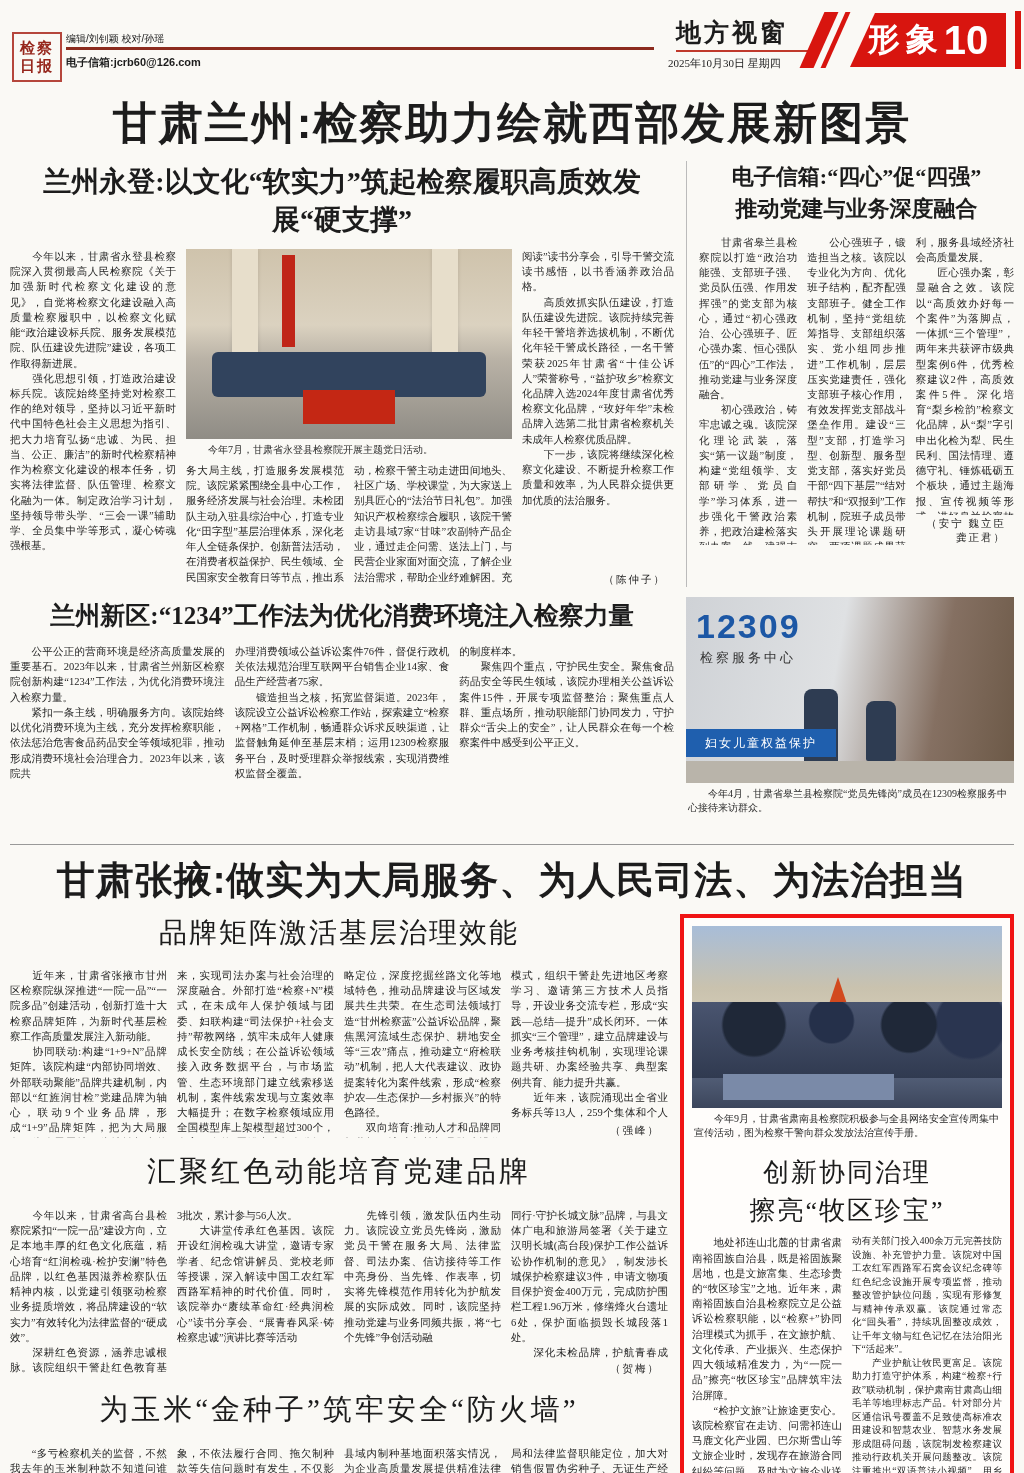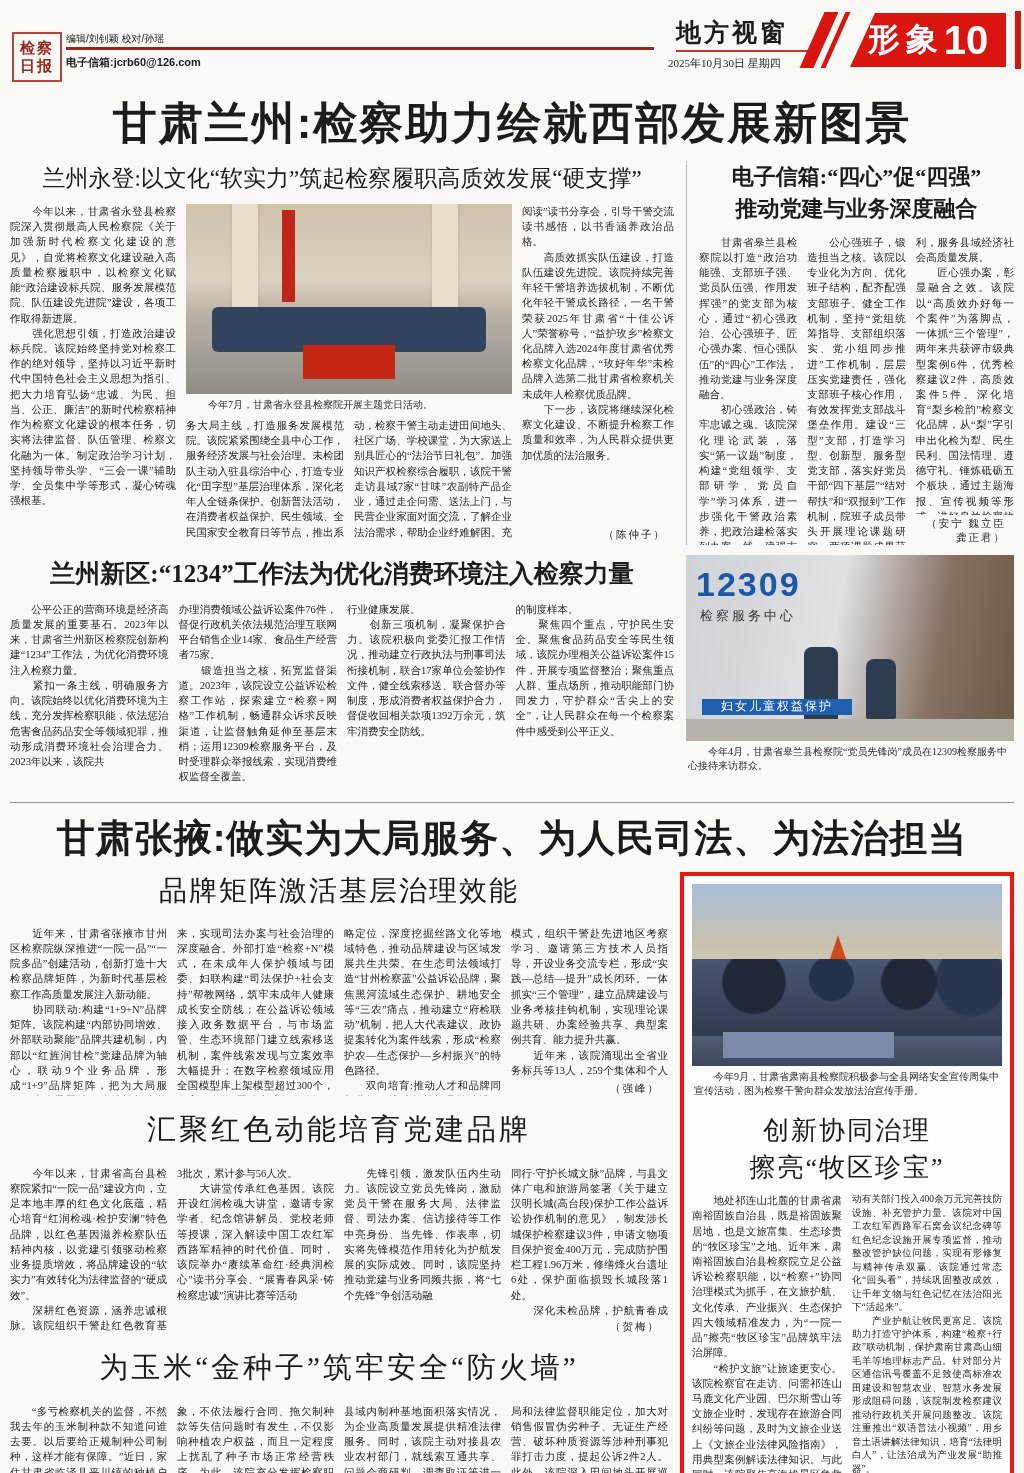--- a/index.html
+++ b/index.html
@@ -30,21 +30,21 @@
     display:flex;align-items:center;justify-content:center;gap:0;
     clip-path:polygon(16% 0,100% 0,100% 100%,0 100%);}
   .banner-title{color:#fff;font-size:32px;font-weight:bold;letter-spacing:6px;
     font-family:"Liberation Sans","DejaVu Sans",sans-serif;}
   .page-number{color:#fff;font-size:40px;font-weight:bold;
     font-family:"Liberation Sans","DejaVu Sans",sans-serif;}
   .right-bar{position:absolute;right:3px;top:11px;width:6px;height:58px;background:#d8150f;}
   
   .lead-headline{text-align:center;font-size:44px;font-weight:900;letter-spacing:2px;
     font-family:"Liberation Sans","DejaVu Sans",sans-serif;margin:8px 0 4px;}
-  .art-head{font-size:23px;text-align:center;font-weight:normal;margin:2px 0 10px;}
+  .art-head{font-size:28px;text-align:center;font-weight:bold;margin:2px 0 10px;}
   .gl-head{font-size:22px;text-align:center;font-weight:bold;line-height:1.45;margin:0 0 10px;}
   .xq-head{font-size:25px;font-weight:bold;text-align:center;margin:2px 0 12px;}
   .zy-headline{text-align:center;font-size:38px;font-weight:900;letter-spacing:1px;
     font-family:"Liberation Sans","DejaVu Sans",sans-serif;margin:10px 0 8px;}
   .subhead{font-size:28px;text-align:center;letter-spacing:2px;margin:0 0 10px;}
   .h3-loose{font-size:29px;text-align:center;font-weight:400;letter-spacing:3px;margin:14px 0 10px;}
   .box-title{font-size:26px;text-align:center;font-weight:400;line-height:1.45;
     letter-spacing:2px;margin:8px 0 6px;}
   
   .top-section{display:flex;gap:12px;padding:4px 10px 0;}
@@ -88,21 +88,21 @@
   .photo{position:relative;overflow:hidden;}
   .photo1{height:190px;background:linear-gradient(#cfc3ac 0%,#dbd2c0 40%,#b9b2a6 58%,#8f8c85 100%);}
   .ph-col{position:absolute;top:0;width:26px;height:120px;background:#e7decb;box-shadow:0 0 4px #0002;}
   .ph-banner{position:absolute;top:6px;width:13px;height:92px;background:#c02518;}
   .ph-people{position:absolute;left:8%;right:8%;top:54%;height:24%;background:#31435d;border-radius:6px;}
   .ph-flag{position:absolute;left:36%;top:74%;width:92px;height:34px;background:#c42714;}
   .photo2{height:186px;background:linear-gradient(100deg,#cfd2d6 0%,#dfe1e3 45%,#857062 75%,#6b5846 100%);}
   .ph-sign12309{position:absolute;left:10px;top:10px;font-size:34px;font-weight:bold;color:#1c57a5;
     font-family:"Liberation Sans","DejaVu Sans",sans-serif;letter-spacing:2px;}
   .ph-signtext{position:absolute;left:14px;top:52px;font-size:13px;color:#333;letter-spacing:3px;}
-  .ph-bluestrip{position:absolute;left:16px;bottom:26px;width:150px;height:16px;background:#1f5fae;
+  .ph-bluestrip{position:absolute;left:0;bottom:26px;width:150px;height:28px;background:#1f5fae;
     color:#fff;font-size:12px;display:flex;align-items:center;justify-content:center;letter-spacing:2px;}
   .ph-desk{position:absolute;right:0;bottom:0;width:100%;height:22px;background:#b9b4aa;}
   .ph-person{position:absolute;background:#2e3c52;border-radius:8px 8px 2px 2px;}
   .photo3{height:182px;background:linear-gradient(#a8bdd8 0%,#c9c2ae 34%,#d6cdb8 55%,#55617a 80%,#3c465c 100%);}
   .ph-cone{position:absolute;left:44%;top:28%;width:0;height:0;border-left:10px solid transparent;
     border-right:10px solid transparent;border-bottom:30px solid #d2491e;}
   .ph-table{position:absolute;left:10%;bottom:8px;width:55%;height:26px;background:#7a8aa8;}
   .ph-crowd{position:absolute;left:0;right:0;bottom:30px;height:42%;
     background:radial-gradient(circle at 20% 30%,#1f2838 12%,transparent 13%),
                radial-gradient(circle at 45% 25%,#25304a 12%,transparent 13%),
@@ -181,22 +181,20 @@
 </div>
 
 <div class="mid-section">
   <div class="mid-left">
     <div class="xq-head">兰州新区:“1234”工作法为优化消费环境注入检察力量</div>
     <div class="xq-cols">
       <div class="bodytext">　　公平公正的营商环境是经济高质量发展的重要基石。2023年以来，甘肃省兰州新区检察院创新构建“1234”工作法，为优化消费环境注入检察力量。
 　　紧扣一条主线，明确服务方向。该院始终以优化消费环境为主线，充分发挥检察职能，依法惩治危害食品药品安全等领域犯罪，推动形成消费环境社会治理合力。2023年以来，该院共</div>
       <div class="bodytext">办理消费领域公益诉讼案件76件，督促行政机关依法规范治理互联网平台销售企业14家、食品生产经营者75家。
 　　锻造担当之核，拓宽监督渠道。2023年，该院设立公益诉讼检察工作站，探索建立“检察+网格”工作机制，畅通群众诉求反映渠道，让监督触角延伸至基层末梢；运用12309检察服务平台，及时受理群众举报线索，实现消费维权监督全覆盖。</div>
-      <div class="bodytext">行业健康发展。
-　　创新三项机制，凝聚保护合力。该院积极向党委汇报工作情况，推动建立行政执法与刑事司法衔接机制，联合17家单位会签协作文件，健全线索移送、联合督办等制度，形成消费者权益保护合力，督促收回相关款项1392万余元，筑牢消费安全防线。</div>
       <div class="bodytext">的制度样本。
 　　聚焦四个重点，守护民生安全。聚焦食品药品安全等民生领域，该院办理相关公益诉讼案件15件，开展专项监督整治；聚焦重点人群、重点场所，推动职能部门协同发力，守护群众“舌尖上的安全”，让人民群众在每一个检察案件中感受到公平正义。</div>
     </div>
   </div>
   <div class="mid-right">
     <div class="photo photo2">
       <div class="ph-sign12309">12309</div>
       <div class="ph-signtext">检察服务中心</div>
       <div class="ph-person" style="left:36%;bottom:20px;width:34px;height:74px;"></div>
       <div class="ph-person" style="left:55%;bottom:22px;width:30px;height:60px;"></div>

